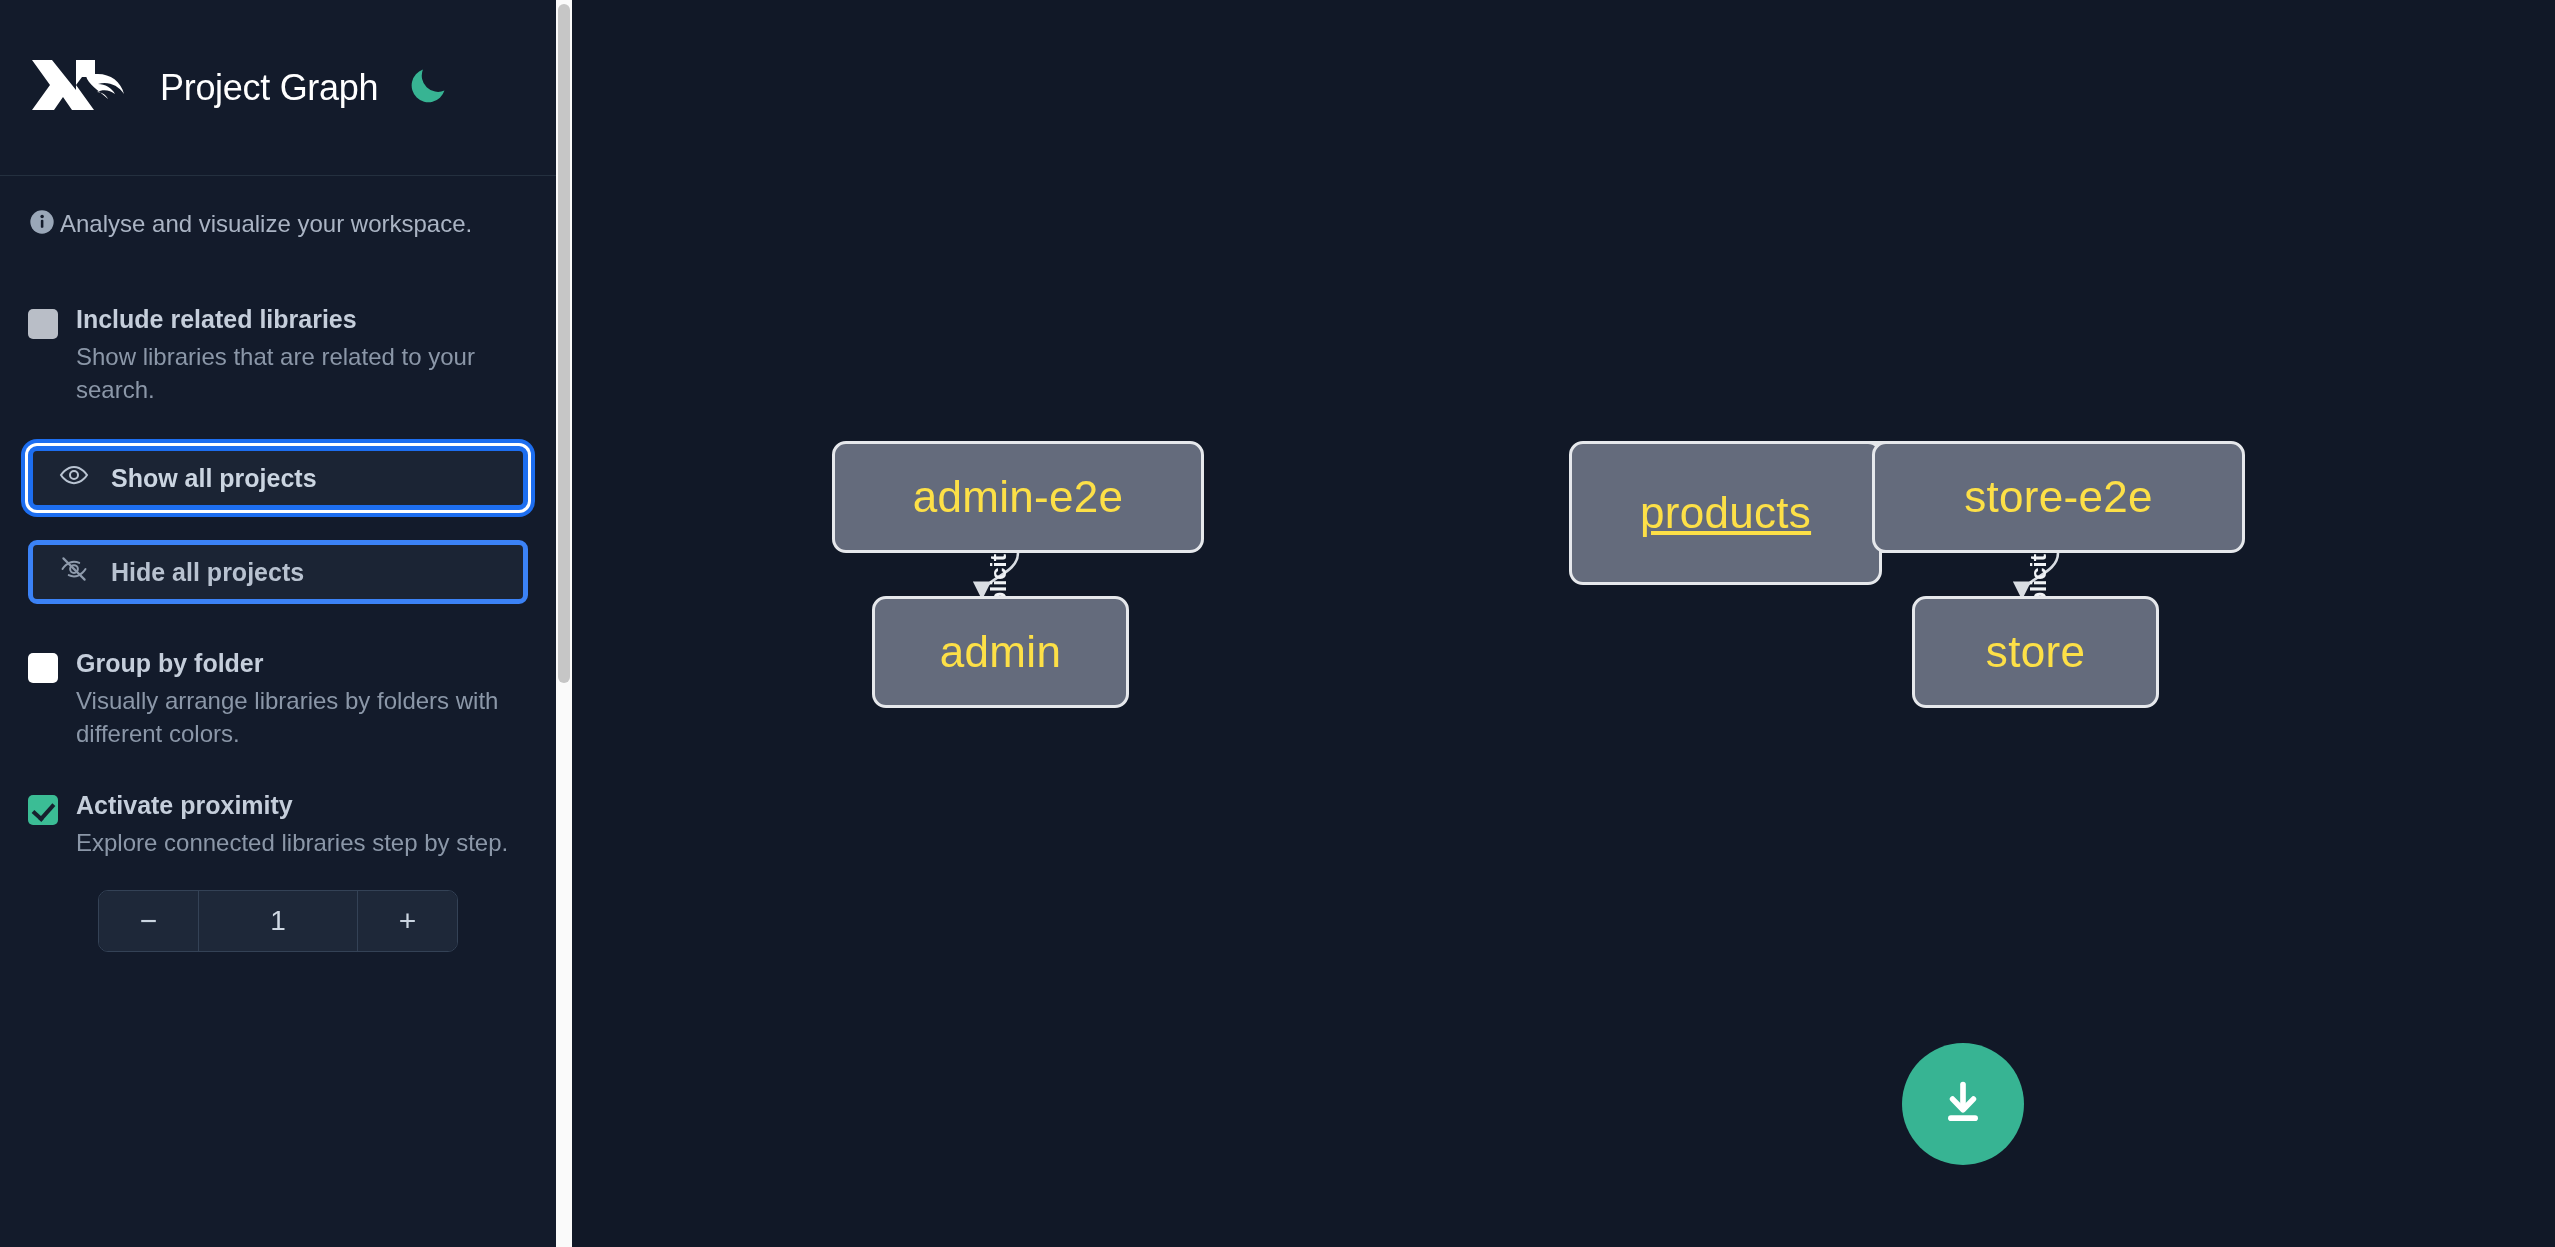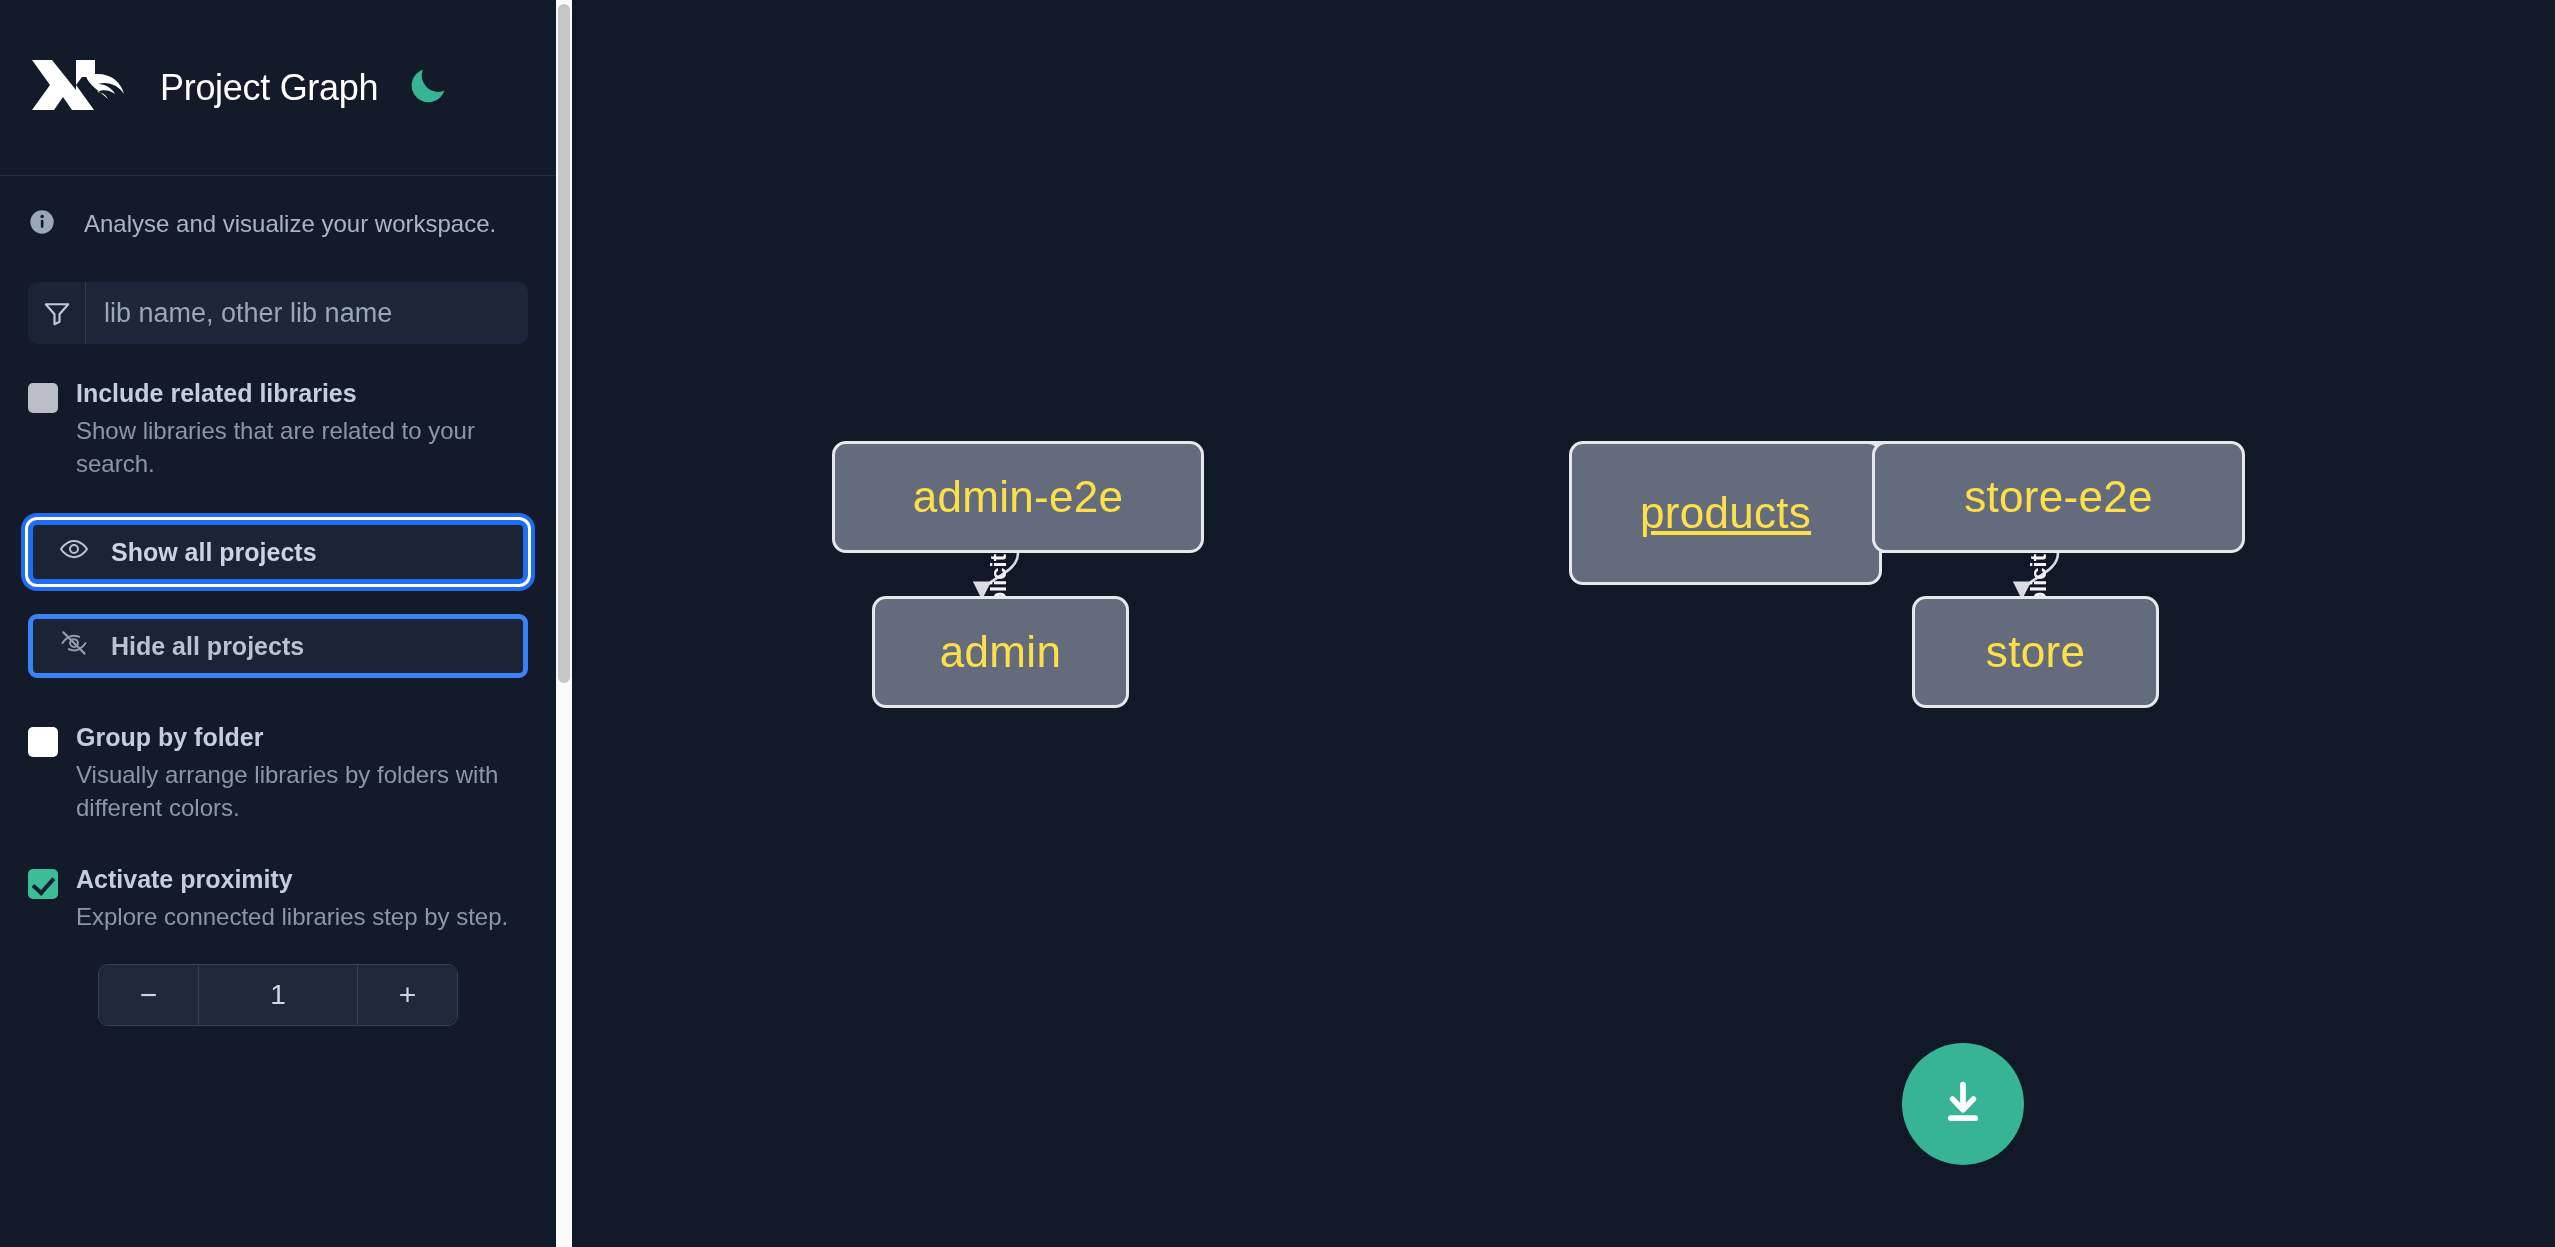--- a/index.html
+++ b/index.html
@@ -25,21 +25,21 @@
     color:#ffffff; font-size:36px; font-weight:400; letter-spacing:-0.3px;
     margin-left:34px; white-space:nowrap;
   }
   .moon-btn {
     margin-left:24px; width:52px; height:52px; display:flex;
     align-items:center; justify-content:center; cursor:pointer;
     background:none; border:none;
   }
 
   .sb-blurb {
-    display:flex; align-items:center; gap:28px;
+    display:flex; align-items:center; gap:4px;
     padding:32px 28px 30px 28px;
   }
   .info-icon { flex:0 0 auto; }
   .sb-blurb-text { color:#aab4c4; font-size:24px; white-space:nowrap; }
 
   .sb-body { padding:0 28px; }
 
   
   .filter-wrap {
     display:flex; align-items:stretch; height:62px;
@@ -173,28 +173,20 @@
           <circle cx="12" cy="12" r="10" fill="#9aa7b8"></circle>
           <rect x="11" y="10" width="2.2" height="7" rx="1" fill="#131b2b"></rect>
           <circle cx="12.1" cy="7.2" r="1.5" fill="#131b2b"></circle>
         </svg>
       </span>
       <span class="sb-blurb-text">Analyse and visualize your workspace.</span>
     </div>
 
     <div class="sb-body">
 
-      <div class="filter-wrap">
-        <span class="filter-icon-box">
-          <svg viewBox="0 0 24 24" width="30" height="30">
-            <path d="M3 5h18l-7 8v6l-4 2v-8z" fill="none" stroke="#c0cada" stroke-width="1.7" stroke-linejoin="round"></path>
-          </svg>
-        </span>
-        <input class="filter-input" type="text" placeholder="lib name, other lib name" style="">
-      </div>
 
       <div class="cb-row">
         <span class="cb unchecked-gray"></span>
         <span class="cb-texts">
           <span class="cb-label">Include related libraries</span>
           <div class="cb-desc">Show libraries that are related to your search.</div>
         </span>
       </div>
 
       <div class="btns-group">

